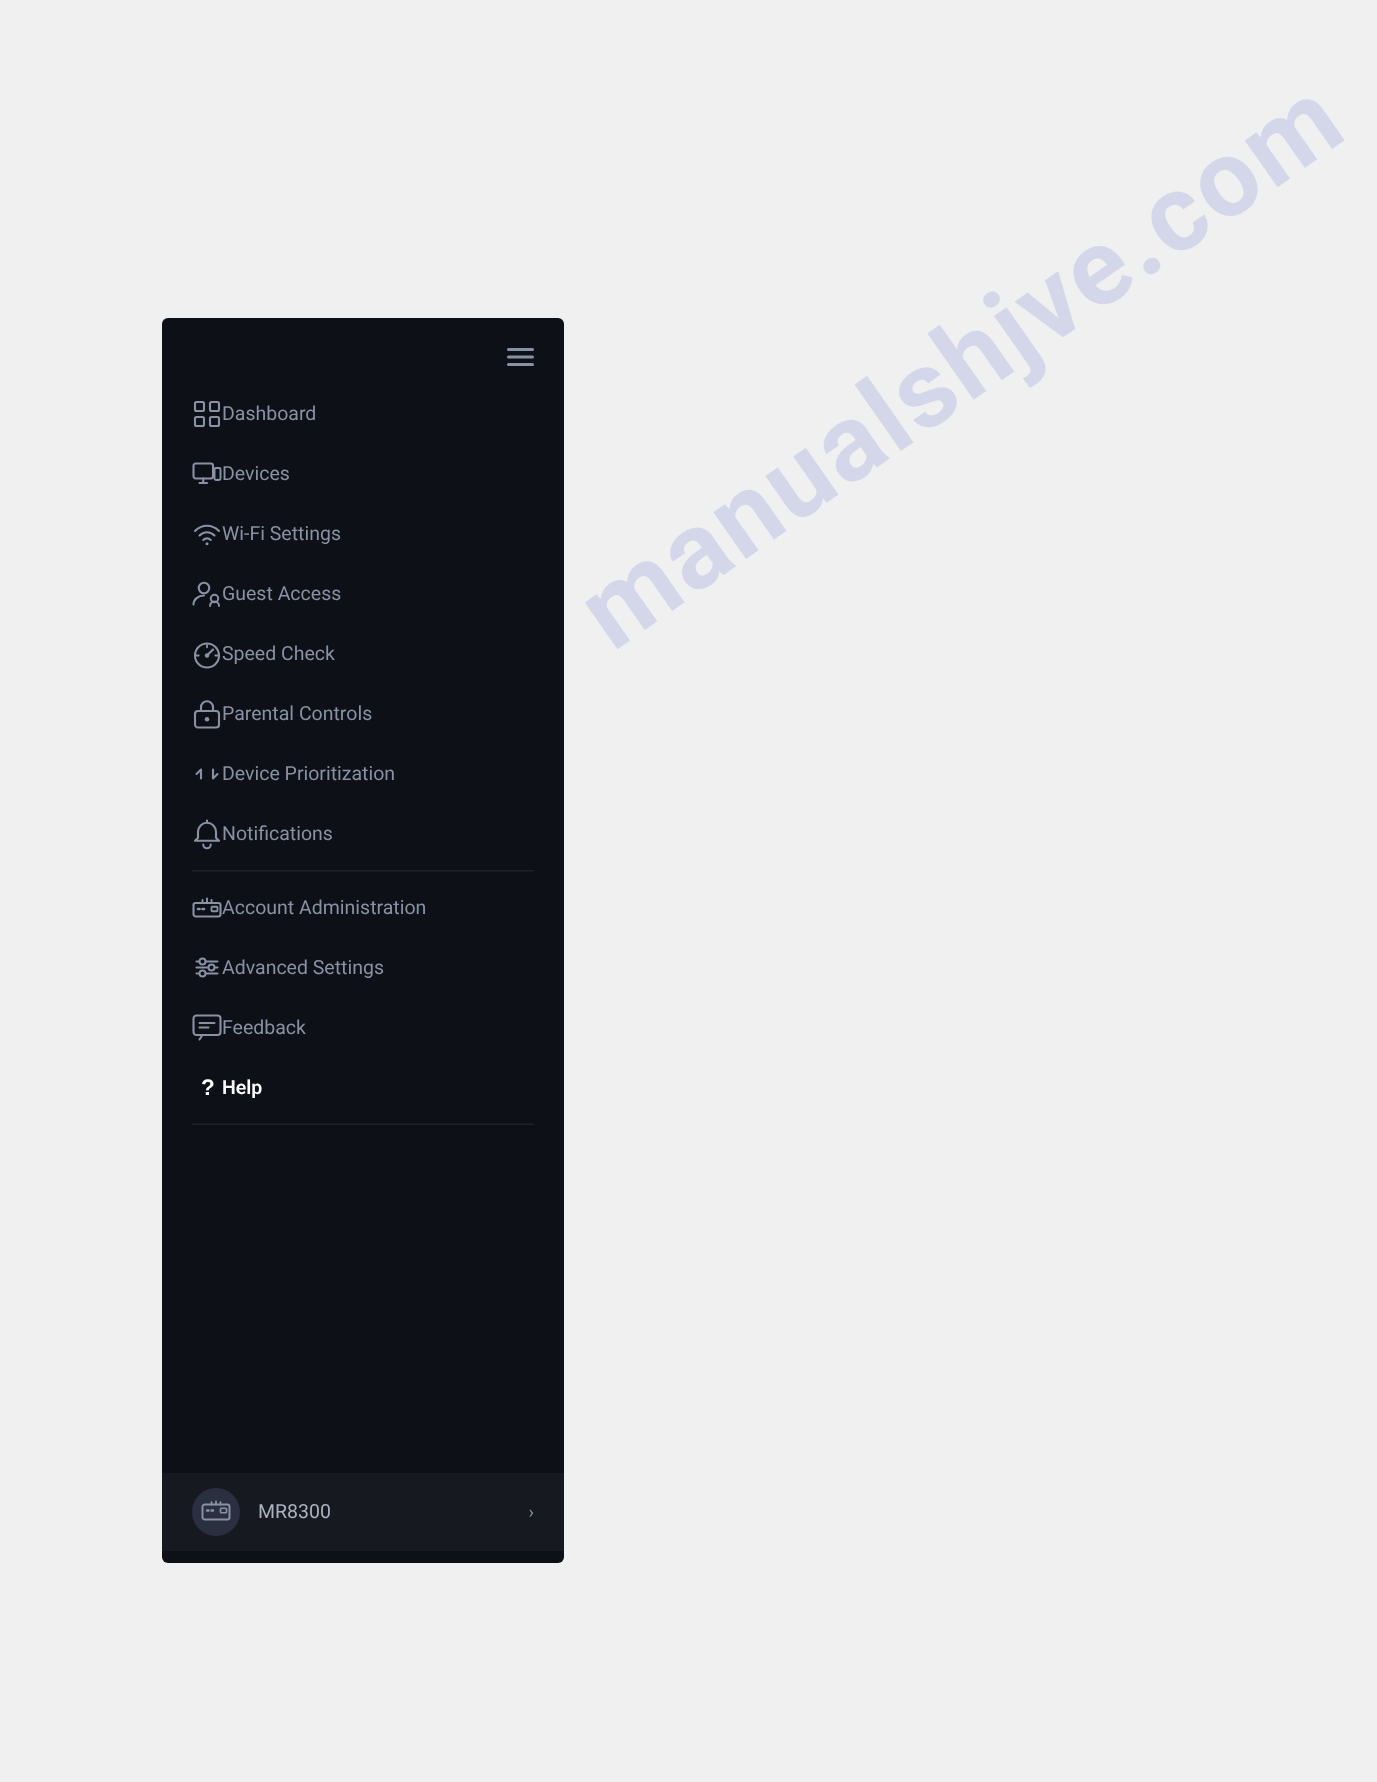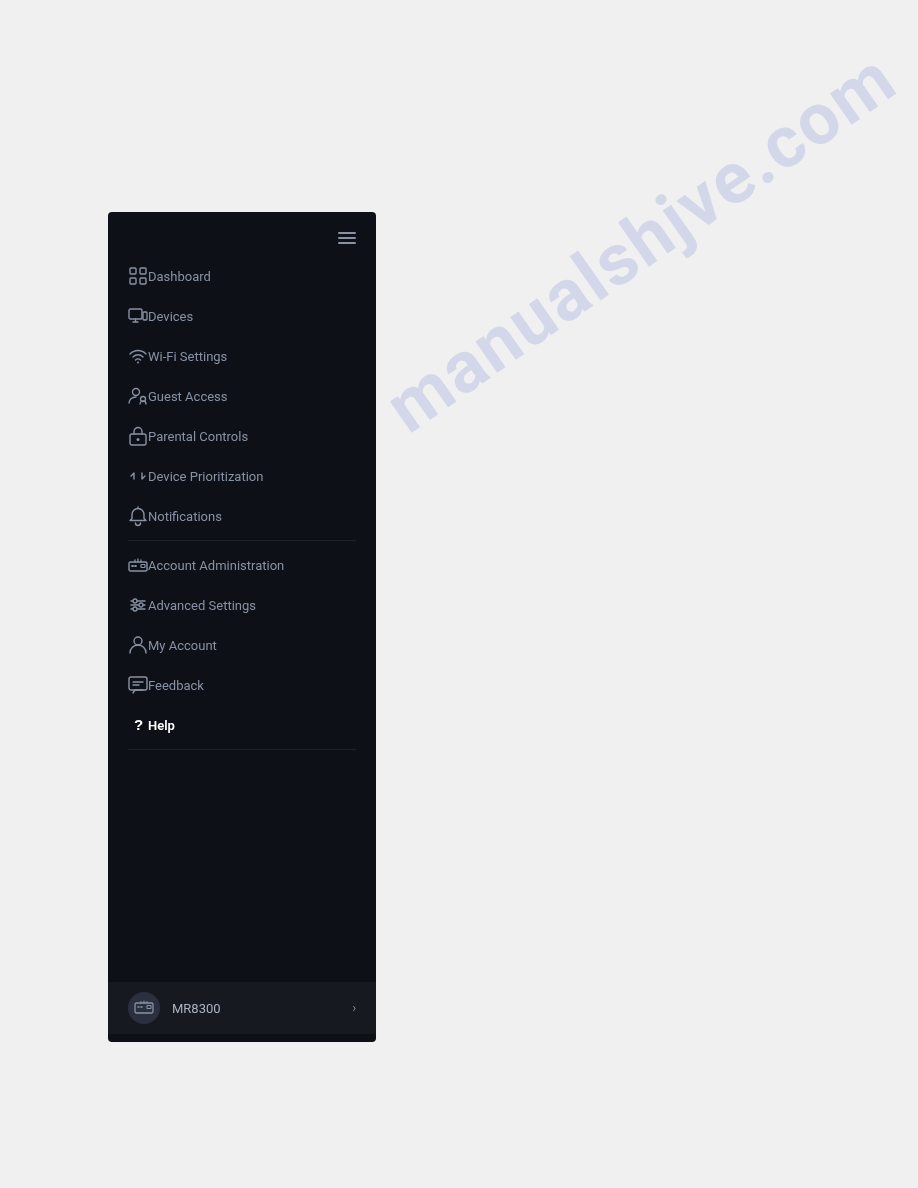--- a/index.html
+++ b/index.html
@@ -211,20 +211,31 @@
         <svg width="20" height="18" viewBox="0 0 20 18" fill="none">
           <circle cx="8" cy="5" r="3.5" stroke="currentColor" stroke-width="1.4"></circle>
           <path d="M1 16c0-3.3 3.1-6 7-6" stroke="currentColor" stroke-width="1.4" stroke-linecap="round"></path>
           <circle cx="15" cy="12" r="2.5" stroke="currentColor" stroke-width="1.3"></circle>
           <path d="M12 17c0-1.7 1.3-3 3-3s3 1.3 3 3" stroke="currentColor" stroke-width="1.3" stroke-linecap="round"></path>
         </svg>
       </div>
       <span class="nav-label">Guest Access</span>
     </div>
 
+    <div class="nav-item">
+      <div class="nav-icon">
+        <svg width="20" height="18" viewBox="0 0 20 18" fill="none">
+          <circle cx="10" cy="10" r="8" stroke="currentColor" stroke-width="1.4"></circle>
+          <path d="M10 10 L14 6" stroke="currentColor" stroke-width="1.4" stroke-linecap="round"></path>
+          <circle cx="10" cy="10" r="1.5" fill="currentColor"></circle>
+          <path d="M3 10 h1.5 M15.5 10 h1.5 M10 3 v1.5" stroke="currentColor" stroke-width="1.2" stroke-linecap="round"></path>
+        </svg>
+      </div>
+      <span class="nav-label">Speed Check</span>
+    </div>
 
     <div class="nav-item">
       <div class="nav-icon">
         <svg width="18" height="20" viewBox="0 0 18 20" fill="none">
           <rect x="1" y="8" width="16" height="11" rx="2" stroke="currentColor" stroke-width="1.4"></rect>
           <path d="M5 8V5.5a4 4 0 0 1 8 0V8" stroke="currentColor" stroke-width="1.4" stroke-linecap="round"></path>
           <circle cx="9" cy="13.5" r="1.5" fill="currentColor"></circle>
         </svg>
       </div>
       <span class="nav-label">Parental Controls</span>
@@ -270,29 +281,20 @@
         <svg width="18" height="18" viewBox="0 0 18 18" fill="none">
           <path d="M2 5h14M2 9h14M2 13h14" stroke="currentColor" stroke-width="1.4" stroke-linecap="round"></path>
           <circle cx="6" cy="5" r="2" fill="#0d1117" stroke="currentColor" stroke-width="1.3"></circle>
           <circle cx="12" cy="9" r="2" fill="#0d1117" stroke="currentColor" stroke-width="1.3"></circle>
           <circle cx="6" cy="13" r="2" fill="#0d1117" stroke="currentColor" stroke-width="1.3"></circle>
         </svg>
       </div>
       <span class="nav-label">Advanced Settings</span>
     </div>
 
-    <div class="nav-item">
-      <div class="nav-icon">
-        <svg width="18" height="20" viewBox="0 0 18 20" fill="none">
-          <circle cx="9" cy="6" r="4" stroke="currentColor" stroke-width="1.4"></circle>
-          <path d="M1 18c0-4.4 3.6-8 8-8s8 3.6 8 8" stroke="currentColor" stroke-width="1.4" stroke-linecap="round"></path>
-        </svg>
-      </div>
-      <span class="nav-label">My Account</span>
-    </div>
 
     <div class="nav-item">
       <div class="nav-icon">
         <svg width="20" height="18" viewBox="0 0 20 18" fill="none">
           <rect x="1" y="1" width="18" height="13" rx="2" stroke="currentColor" stroke-width="1.4"></rect>
           <path d="M5 17l2-3h8" stroke="currentColor" stroke-width="1.4" stroke-linecap="round" stroke-linejoin="round"></path>
           <path d="M5 6h10M5 9h6" stroke="currentColor" stroke-width="1.3" stroke-linecap="round"></path>
         </svg>
       </div>
       <span class="nav-label">Feedback</span>

